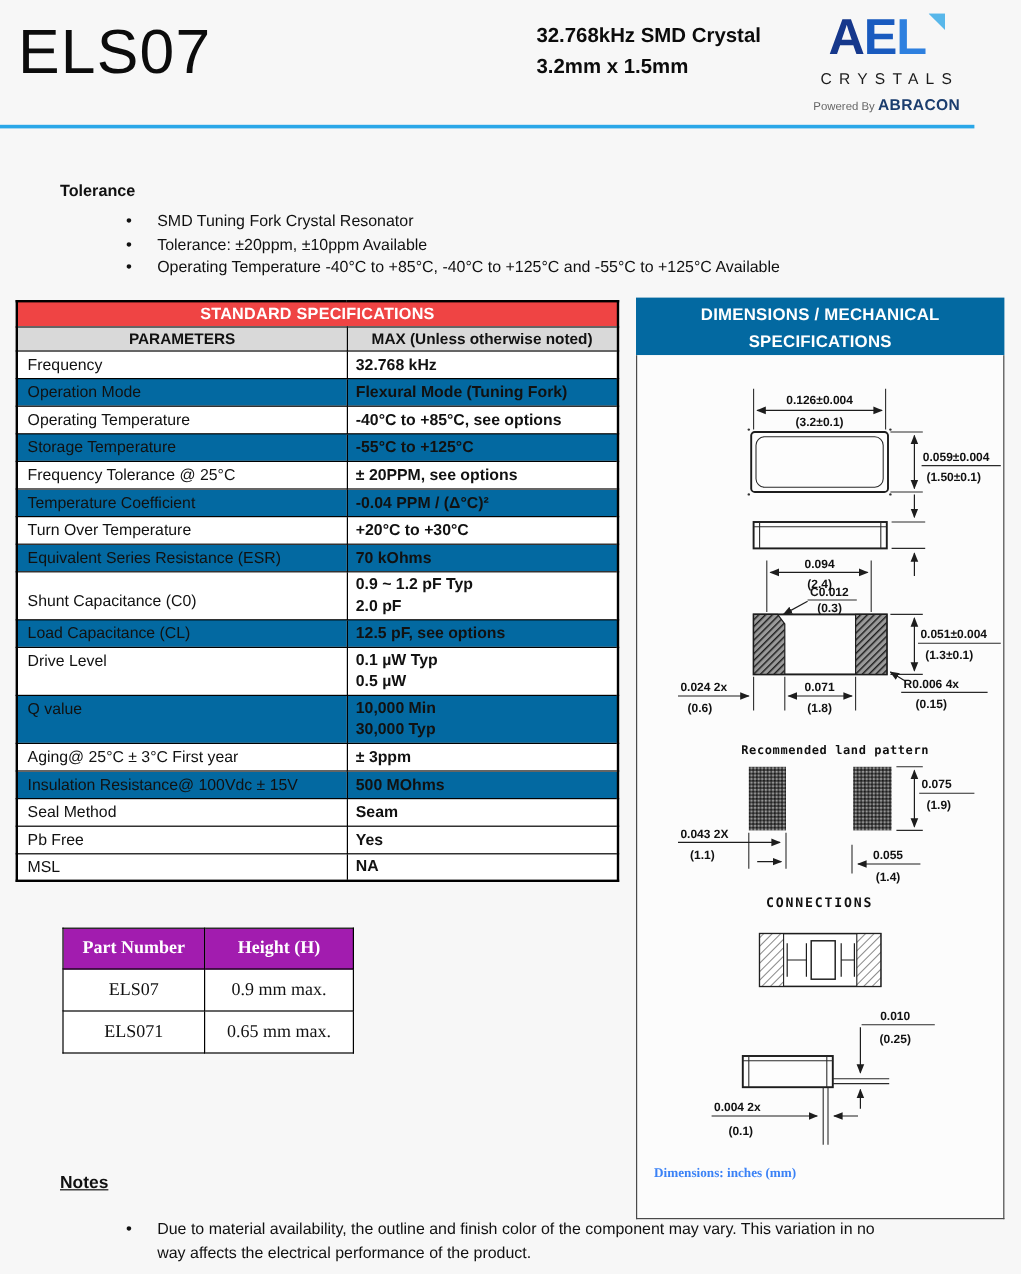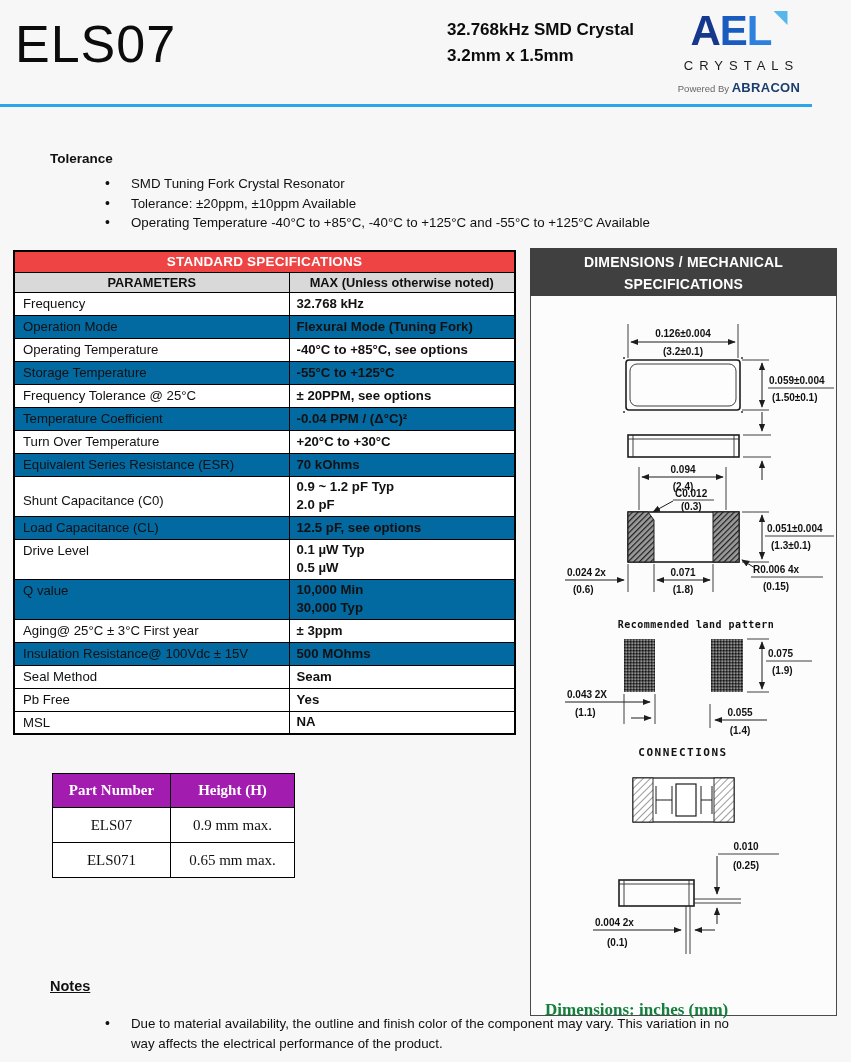--- a/index.html
+++ b/index.html
@@ -41,25 +41,25 @@
   .spec-table td.v span { display:block; line-height:18px; }
   .spec-table { border:2px solid #000; }
   
   .part-table { position:absolute; left:52px; top:773px; border-collapse:collapse; table-layout:fixed;
     font-family:"Liberation Serif", serif; background:#fff; }
   .part-table td { border:1px solid #000; text-align:center; font-size:15px; }
   .part-table .ph { background:#a21caf; color:#fff; font-weight:bold; height:34px; }
   .part-table .pc { height:35px; }
   
   .dims-panel { position:absolute; left:530px; top:248px; width:307px; height:768px; }
-  .dims-head { height:48px; background:#404040; color:#fff; font-weight:bold; font-size:14px;
+  .dims-head { height:48px; background:#0369a1; color:#fff; font-weight:bold; font-size:14px;
     text-align:center; line-height:22px; padding-top:3px; letter-spacing:0.2px; }
   .dims-body { position:relative; height:720px; background:#fcfcfc; border:1px solid #4a4a4a; border-top:none; }
-  .dims-footer { position:absolute; left:14px; top:704px; font-family:"Liberation Serif", serif;
-    font-weight:bold; font-size:17px; color:#15803d; }
+  .dims-footer { position:absolute; left:14px; top:676px; font-family:"Liberation Serif", serif;
+    font-weight:bold; font-size:11px; color:#3b82f6; }
   svg text { font-family:"Liberation Sans", sans-serif; font-weight:bold; font-size:10px; fill:#111; }
   svg text.mono { font-family:"DejaVu Sans Mono", monospace; font-size:11px; letter-spacing:1.5px; }
   svg text.mono2 { font-family:"DejaVu Sans Mono", monospace; font-size:10px; letter-spacing:0.5px; }
   .th  { stroke:#1d1d1d; stroke-width:1.6; fill:#fdfdfd; }
   .thin{ stroke:#2a2a2a; stroke-width:0.9; fill:none; }
   .dim { stroke:#1d1d1d; stroke-width:1; fill:none; }
   
   .notes-head { position:absolute; left:50px; top:978px; font-size:14.5px; font-weight:bold; text-decoration:underline; }
   .notes-list { position:absolute; left:105px; top:1014px; width:645px; list-style:none; }
   .notes-list li { position:relative; padding-left:26px; font-size:13.3px; line-height:19.5px; }

